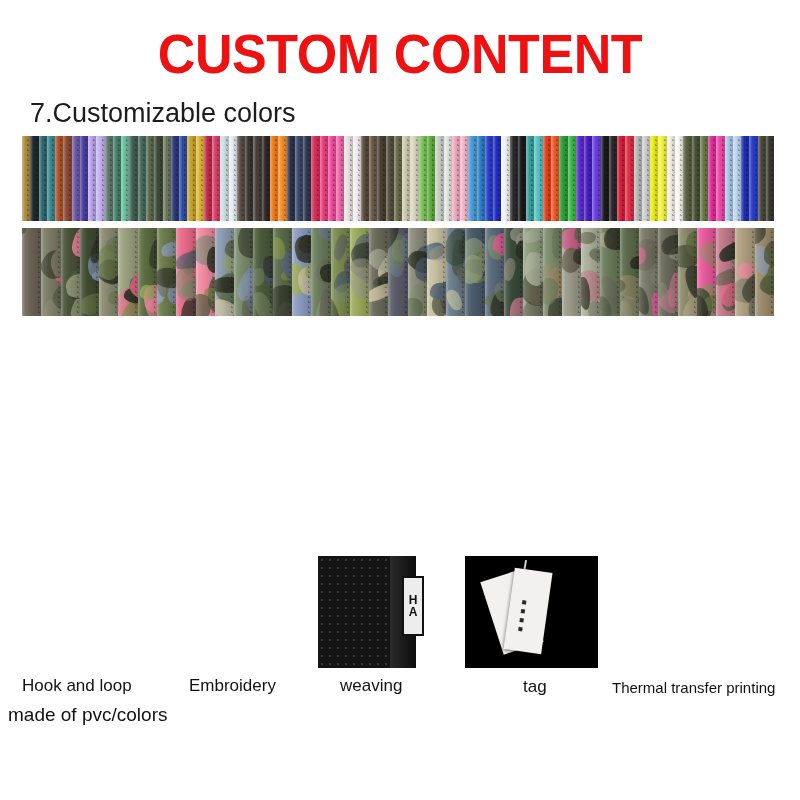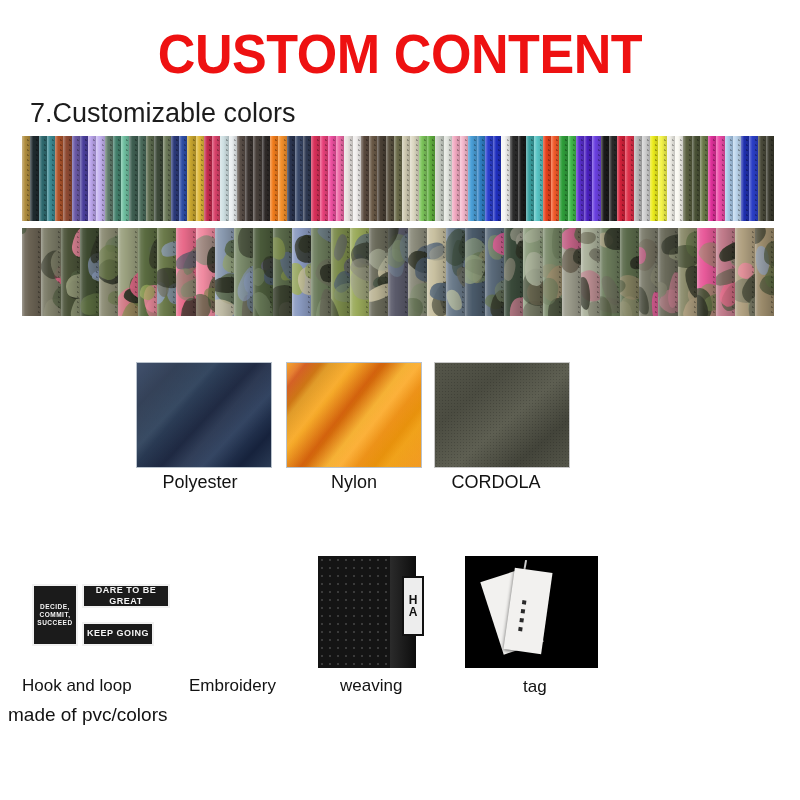--- a/index.html
+++ b/index.html
@@ -763,53 +763,24 @@
         <div class="b" style="width: 22.9527px; height: 18.8215px; left: 5.68164px; top: 47.5134px; background: rgb(74, 82, 56); opacity: 0.75; transform: rotate(16.3393deg);"></div>
         <div class="b" style="width: 18.923px; height: 32.3689px; left: 12.3191px; top: 29.4731px; background: rgb(90, 107, 64); opacity: 0.73; transform: rotate(24.6171deg);"></div>
         <div class="b" style="width: 13.3309px; height: 29.1302px; left: 0.826089px; top: 18.3069px; background: rgb(138, 154, 176); opacity: 0.78; transform: rotate(-5.9484deg);"></div>
         <div class="b" style="width: 15.5754px; height: 21.1504px; left: -5.28124px; top: -5.25112px; background: rgb(47, 51, 38); opacity: 0.68; transform: rotate(24.6441deg);"></div>
         <div class="b" style="width: 25.9467px; height: 26.0477px; left: 9.32604px; top: 13.1557px; background: rgb(74, 82, 56); opacity: 0.7; transform: rotate(-1.01019deg);"></div>
         <div class="shade"></div>
       </div>
     </div>
 
 
-  <div class="mat-row">
-    <div class="mat m0">
-      <div class="mat-img poly">
-          <div class="gl"></div>
-        </div>
-    </div>
-    <div class="mat m1">
-      <div class="mat-img nyl">
-          <div class="gl"></div>
-        </div>
-    </div>
-    <div class="mat m2">
-      <div class="mat-img cord">
-          <div class="gl"></div>
-        </div>
-    </div>
-    <div class="mat-cap c0">Polyester</div>
-    <div class="mat-cap c1">Nylon</div>
-    <div class="mat-cap c2">CORDOLA</div>
-  </div>
 
 
   <div class="logo-row">
 
-    <div class="tile t0">
-      <div class="patch p-sq">
-        <span>DECIDE,</span>
-        <span>COMMIT,</span>
-        <span>SUCCEED</span>
-      </div>
-      <div class="patch p-a">DARE TO BE GREAT</div>
-      <div class="patch p-b">KEEP GOING</div>
-    </div>
 
 
     <div class="tile t2">
       <div class="mesh"></div>
       <div class="mesh-fold"></div>
       <div class="wlabel">
         <span>H</span>
         <span>A</span>
       </div>
     </div>
@@ -826,15 +797,16 @@
         </div>
       </div>
     </div>
 
   </div>
 
   <div class="cap" id="cap0">Hook and loop</div>
   <div class="cap" id="cap1">Embroidery</div>
   <div class="cap" id="cap2">weaving</div>
   <div class="cap" id="cap3">tag</div>
+  <div class="cap" id="cap4">Thermal transfer printing</div>
   <div id="madeof">made of  pvc/colors</div>
 
 </div>
 
 </body></html>

